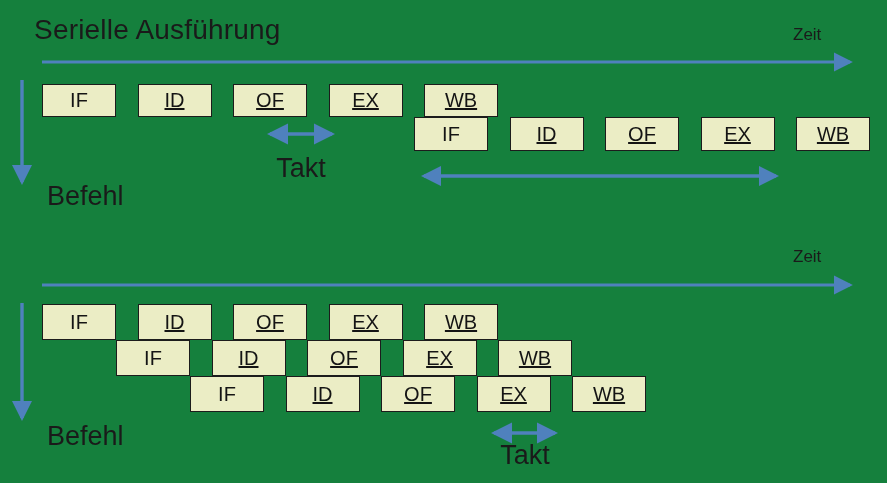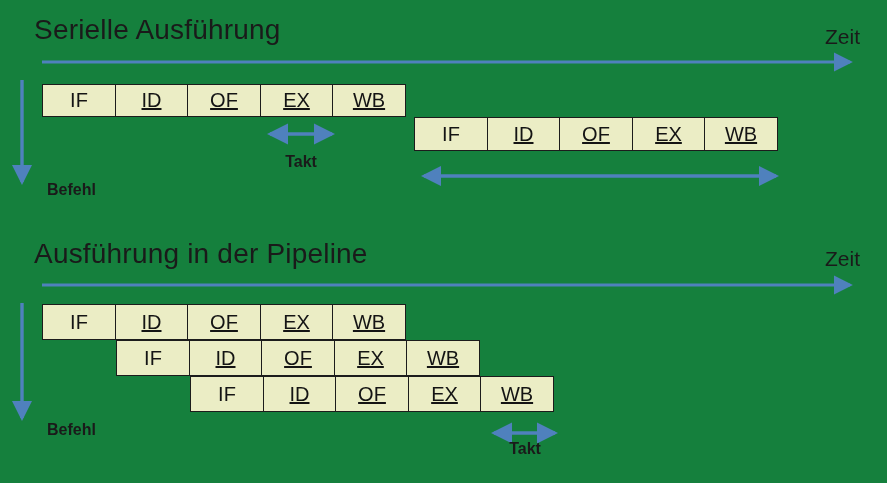--- a/index.html
+++ b/index.html
@@ -18,33 +18,31 @@
     padding-left: 32px;
   }
   .abs { position: absolute; }
   .section-title {
     font-size: 28px;
     letter-spacing: 0.2px;
     color: #1a1a1a;
     white-space: nowrap;
   }
   .axis-label {
-    font-size: 21px;
+    font-size: 17px;
     color: #1a1a1a;
     white-space: nowrap;
-    margin-left: 32px;
   }
   .small-label {
-    font-size: 16px;
+    font-size: 27px;
     color: #1a1a1a;
     white-space: nowrap;
-    font-weight: bold;
   }
   .centered { transform: translateX(-50%); }
-  .stage-row { display: flex; }
+  .stage-row { display: flex; gap: 23px; }
   .stage-cell {
     box-sizing: border-box;
     width: 74px;
     display: flex;
     align-items: center;
     justify-content: center;
     background: #EBEDC5;
     border: 1.5px solid #1c1c1c;
     font-size: 20px;
     color: #141414;
@@ -102,21 +100,20 @@
     <div class="stage-cell h34">OF</div>
     <div class="stage-cell h34">EX</div>
     <div class="stage-cell h34">WB</div>
   </div>
 
   <div class="abs small-label centered" style="left:301px; top:153px;">Takt</div>
 
   <div class="abs small-label" style="left:47px; top:181px;">Befehl</div>
 
 
-  <div class="abs section-title" style="left:34px; top:238px;">Ausführung in der Pipeline</div>
 
   <div class="abs axis-label" style="left:793px; top:247px;">Zeit</div>
 
   <div class="abs stage-row" style="left:42px; top:304px;">
     <div class="stage-cell h36">IF</div>
     <div class="stage-cell h36">ID</div>
     <div class="stage-cell h36">OF</div>
     <div class="stage-cell h36">EX</div>
     <div class="stage-cell h36">WB</div>
   </div>

